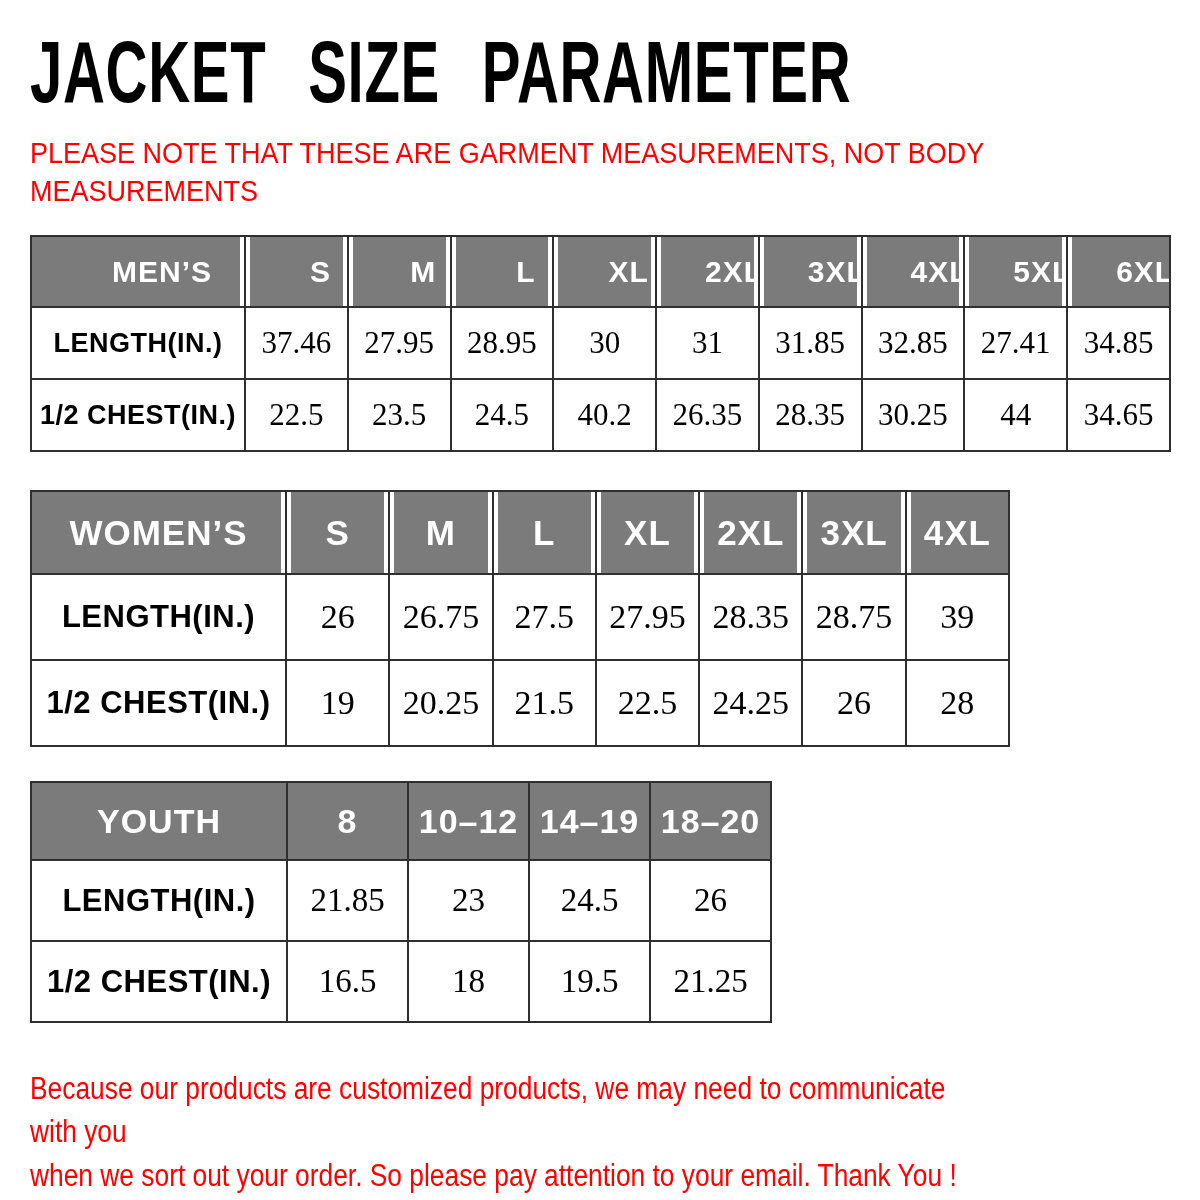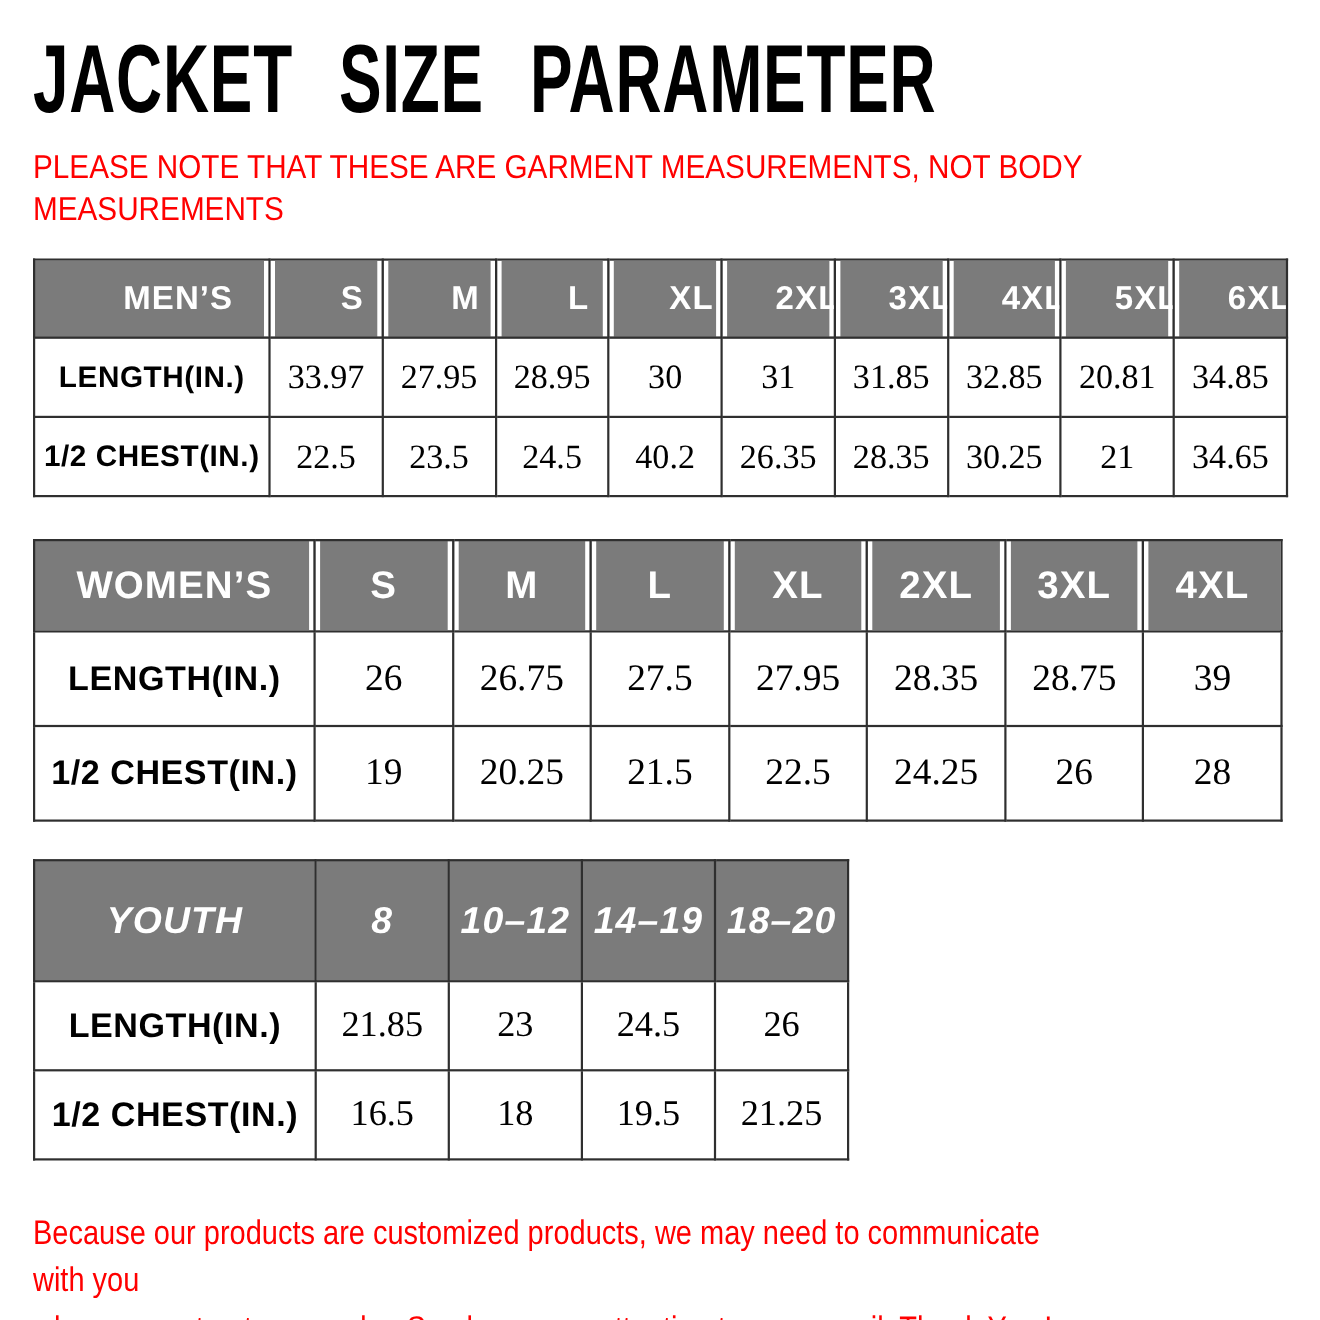--- a/index.html
+++ b/index.html
@@ -64,30 +64,30 @@
 
   .mens{margin-top:26px;}
   .mens table{width:1141px;}
   .mens th{height:71px;font-size:30px;padding-left:48px;}
   .mens td{height:72px;}
   .mens th:first-child,.mens td:first-child{width:214px;}
   .mens td.lbl{font-size:27px;}
   .mens td.num{font-size:31px;}
 
   .womens{margin-top:38px;}
-  .womens table{width:1136px;}
+  .womens table{width:980px;}
   .womens th{height:83px;font-size:35px;}
   .womens td{height:86px;}
   .womens th:first-child,.womens td:first-child{width:255px;}
   .womens td.lbl{font-size:31px;}
   .womens td.num{font-size:34px;}
 
   .youth{margin-top:34px;}
   .youth table{width:742px;}
-  .youth th{height:110px;font-size:34px;font-style:italic;}
+  .youth th{height:78px;font-size:34px;}
   .youth td{height:81px;}
   .youth th:first-child,.youth td:first-child{width:256px;}
   .youth td.lbl{font-size:31px;}
   .youth td.num{font-size:33px;}
 
   .para{
     margin:44px 0 0 0;
     color:var(--accent-red);
     font-size:31px;
     line-height:1.4;
@@ -114,40 +114,40 @@
             <th>L</th>
             <th>XL</th>
             <th>2XL</th>
             <th>3XL</th>
             <th>4XL</th>
             <th>5XL</th>
             <th>6XL</th>
           </tr>
           <tr>
             <td class="lbl">LENGTH(IN.)</td>
-            <td class="num">33.97</td>
+            <td class="num">37.46</td>
             <td class="num">27.95</td>
             <td class="num">28.95</td>
             <td class="num">30</td>
             <td class="num">31</td>
             <td class="num">31.85</td>
             <td class="num">32.85</td>
-            <td class="num">20.81</td>
+            <td class="num">27.41</td>
             <td class="num">34.85</td>
           </tr>
           <tr>
             <td class="lbl">1/2 CHEST(IN.)</td>
             <td class="num">22.5</td>
             <td class="num">23.5</td>
             <td class="num">24.5</td>
             <td class="num">40.2</td>
             <td class="num">26.35</td>
             <td class="num">28.35</td>
             <td class="num">30.25</td>
-            <td class="num">21</td>
+            <td class="num">44</td>
             <td class="num">34.65</td>
           </tr>
         </tbody>
       </table>
     </div>
   <div class="tbl womens">
       <table>
         <tbody>
           <tr>
             <th>WOMEN’S</th>

